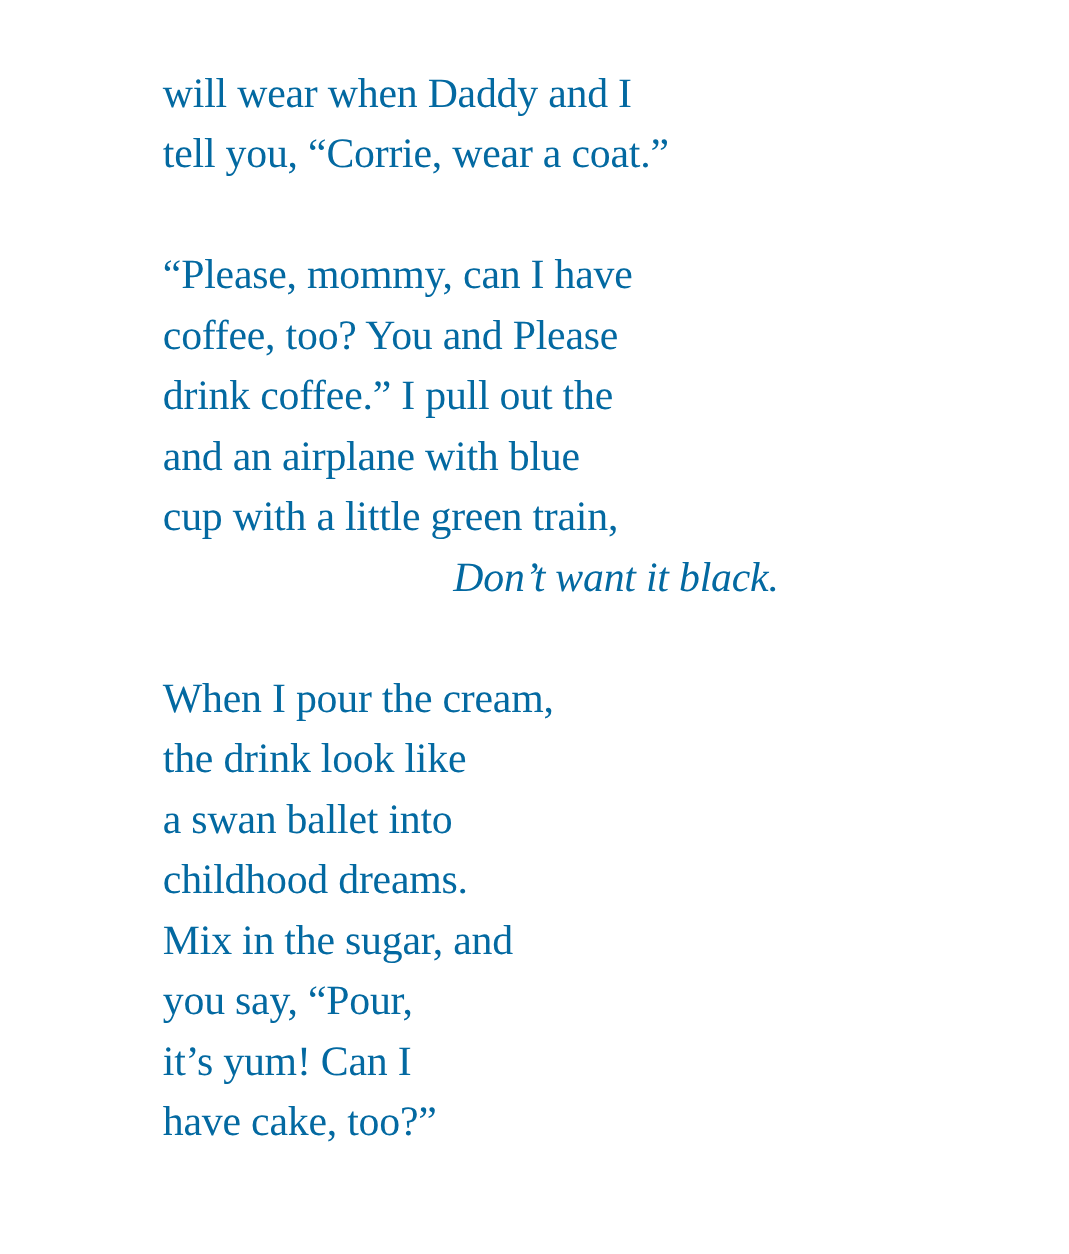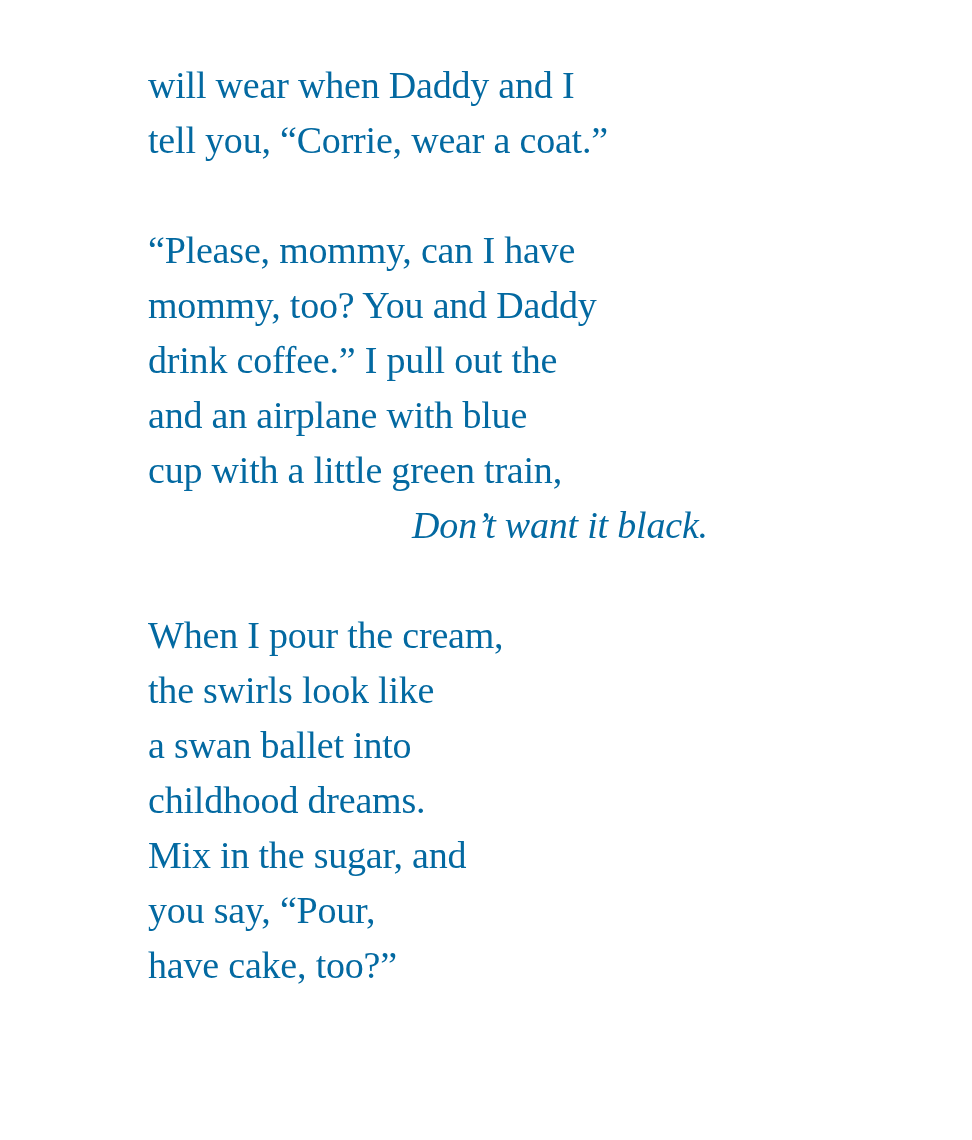--- a/index.html
+++ b/index.html
@@ -37,30 +37,31 @@
 
 <div class="poem-page">
 
   <div class="stanza">
     <div class="poem-line">will wear when Daddy and I</div>
     <div class="poem-line">tell you, “Corrie, wear a coat.”</div>
   </div>
 
   <div class="stanza">
     <div class="poem-line">“Please, mommy, can I have</div>
-    <div class="poem-line">mommy, too? You and Daddy</div>
+    <div class="poem-line">coffee, too? You and Please</div>
     <div class="poem-line">drink coffee.” I pull out the</div>
     <div class="poem-line">and an airplane with blue</div>
     <div class="poem-line">cup with a little green train,</div>
     <div class="poem-line italic">Don’t want it black.</div>
   </div>
 
   <div class="stanza">
     <div class="poem-line">When I pour the cream,</div>
-    <div class="poem-line">the swirls look like</div>
+    <div class="poem-line">the drink look like</div>
     <div class="poem-line">a swan ballet into</div>
     <div class="poem-line">childhood dreams.</div>
     <div class="poem-line">Mix in the sugar, and</div>
     <div class="poem-line">you say, “Pour,</div>
+    <div class="poem-line">it’s yum! Can I</div>
     <div class="poem-line">have cake, too?”</div>
   </div>
 
 </div>
 
 </body></html>

